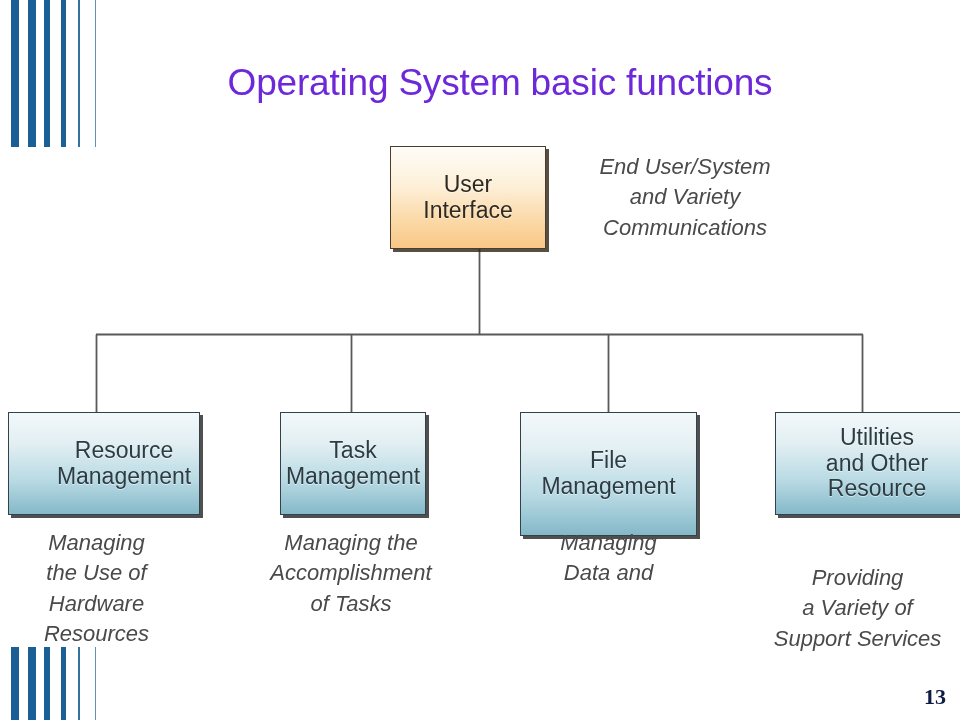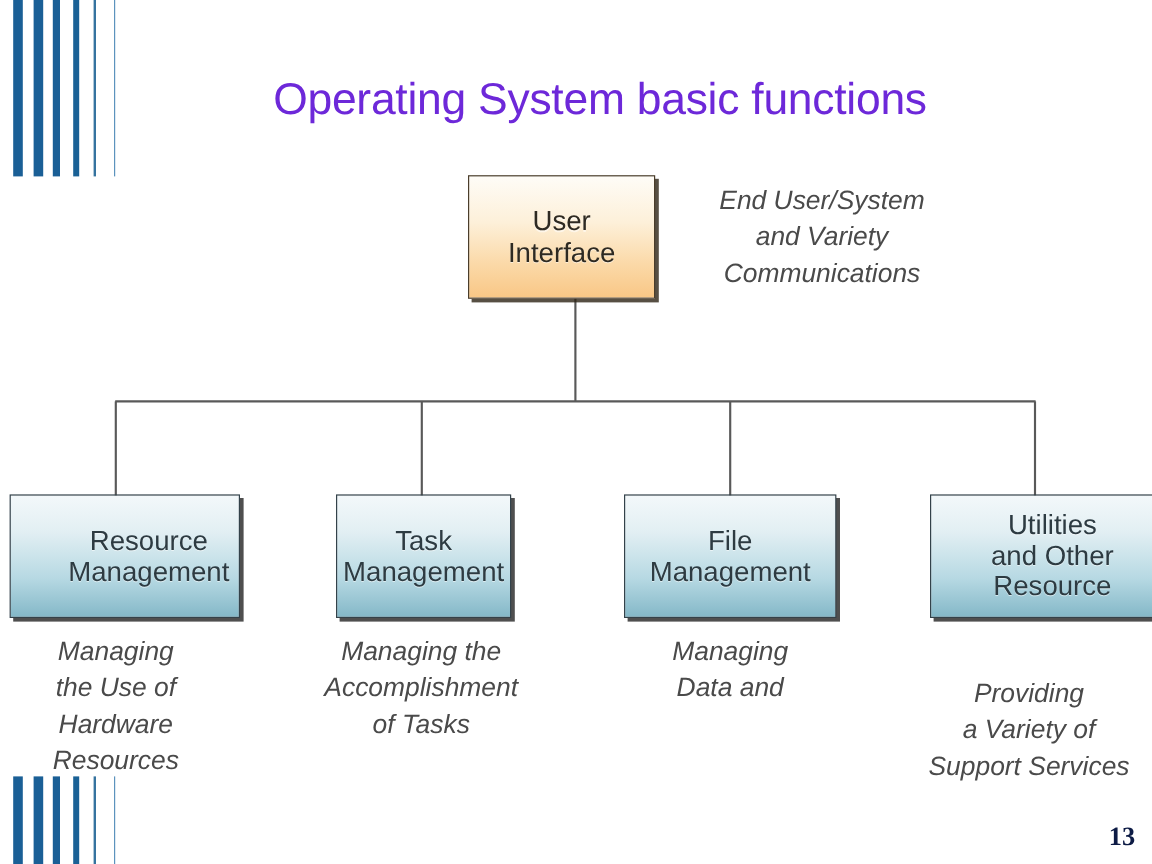--- a/index.html
+++ b/index.html
@@ -179,21 +179,21 @@
         <span class="node-label">Task</span>
         <span class="node-label">Management</span>
       </div>
     </div>
     <div class="caption" style="left:243px; top:528px; width:216px;">
       <span class="node-label">Managing the</span>
       <span class="node-label">Accomplishment</span>
       <span class="node-label">of Tasks</span>
     </div>
 
-    <div class="node child" style="left:520px; top:412px; width:177px; height:103px;">
+    <div class="node child" style="left:520px; top:412px; width:177px; height:124px;">
       <div>
         <span class="node-label">File</span>
         <span class="node-label">Management</span>
       </div>
     </div>
     <div class="caption" style="left:503px; top:528px; width:211px;">
       <span class="node-label">Managing</span>
       <span class="node-label">Data and</span>
     </div>
 

